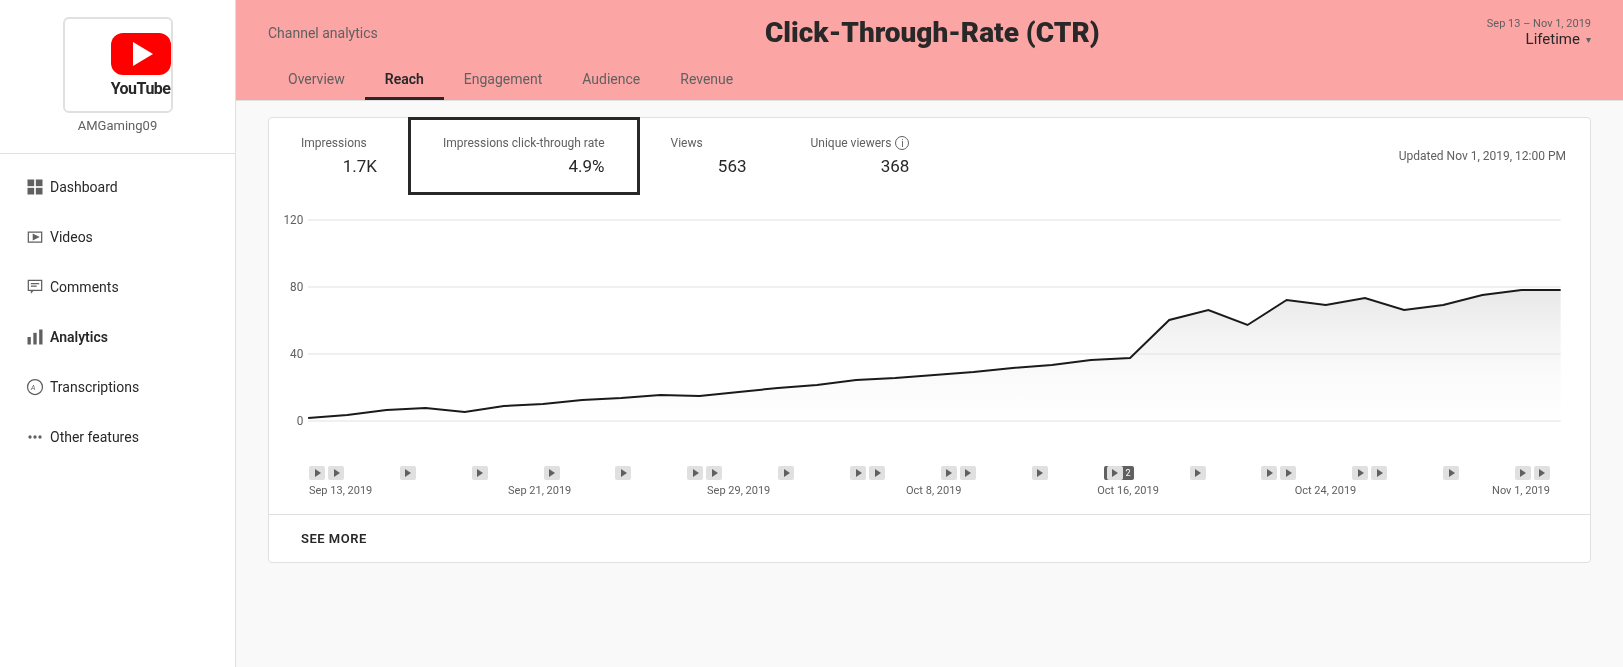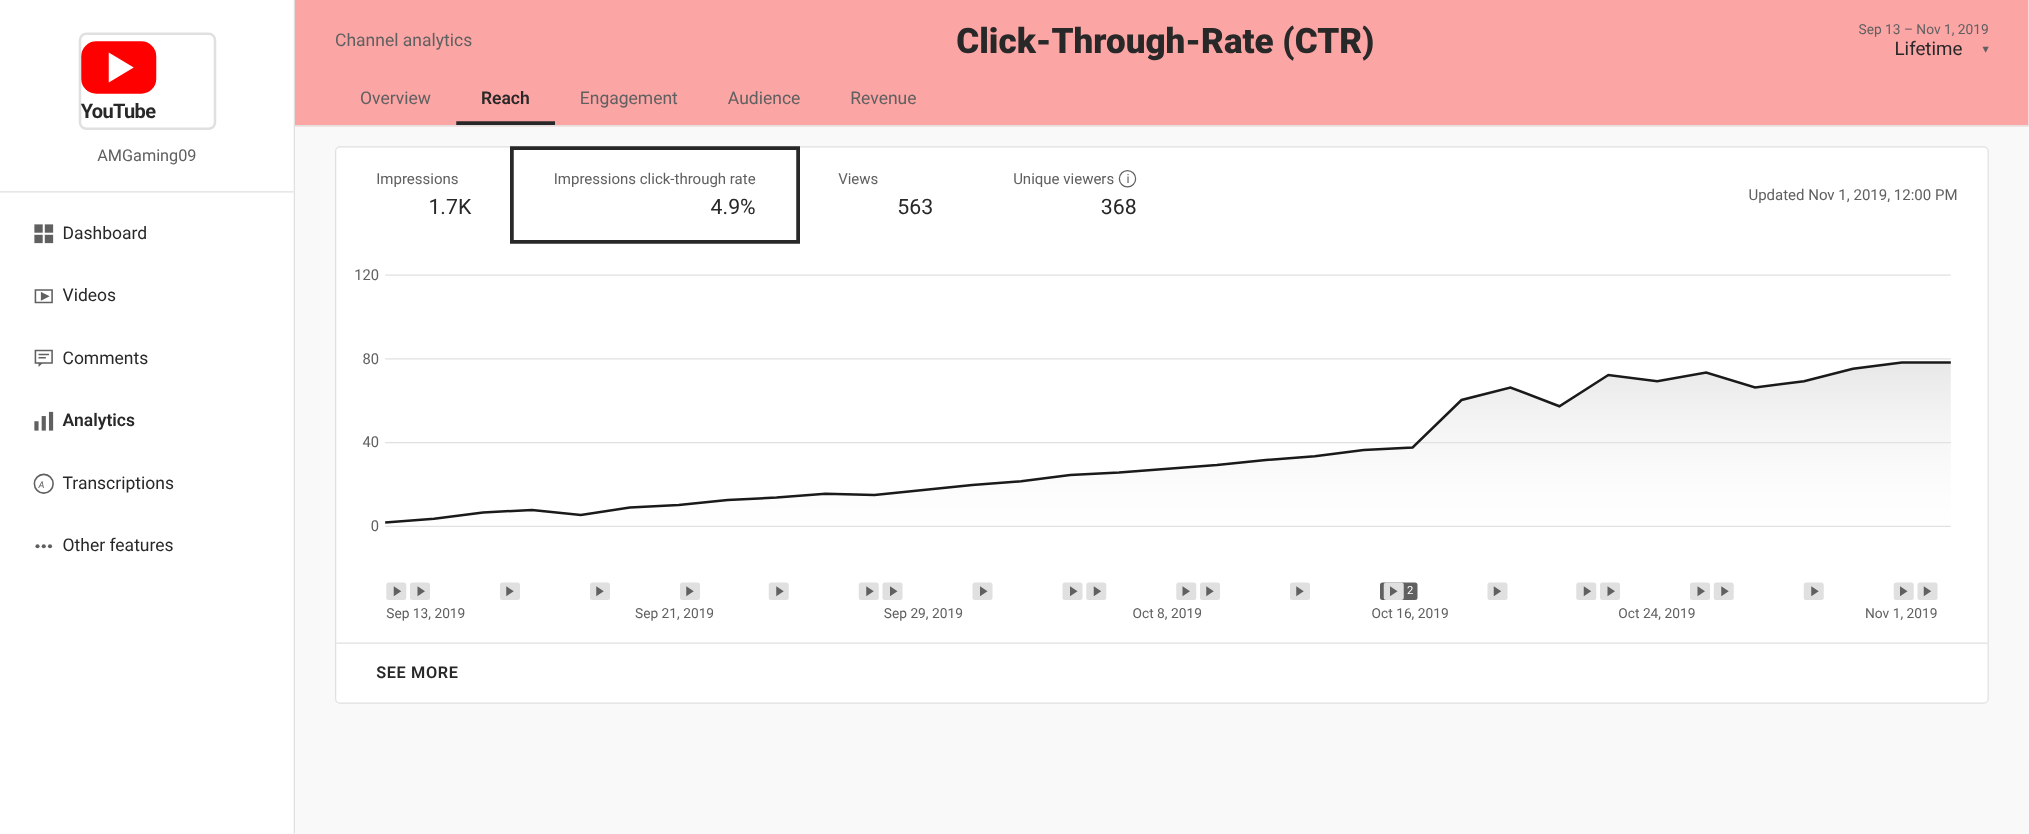--- a/index.html
+++ b/index.html
@@ -24,27 +24,27 @@
     .yt-logo {
       width: 130px;
       height: 90px;
       background: #fff;
       display: flex;
       align-items: center;
       justify-content: center;
     }
     .yt-logo-inner {
       width: 110px;
-      height: 78px;
+      height: 96px;
       background: #fff;
       border: 2px solid #e0e0e0;
       border-radius: 6px;
       display: flex;
       flex-direction: column;
-      align-items: flex-start;
+      align-items: flex-end;
       justify-content: center;
       gap: 4px;
     }
     .yt-icon-bg {
       width: 60px;
       height: 42px;
       background: #ff0000;
       border-radius: 12px;
       display: flex;
       align-items: center;
@@ -135,21 +135,21 @@
     }
     .date-range-label {
       font-size: 11px;
       color: #606060;
     }
     .date-range-value {
       font-size: 15px;
       color: #282828;
       display: flex;
       align-items: center;
-      gap: 16px;
+      gap: 6px;
     }
     .dropdown-arrow {
       font-size: 10px;
       color: #606060;
     }
     .tabs {
       display: flex;
       gap: 0;
     }
     .tab {

